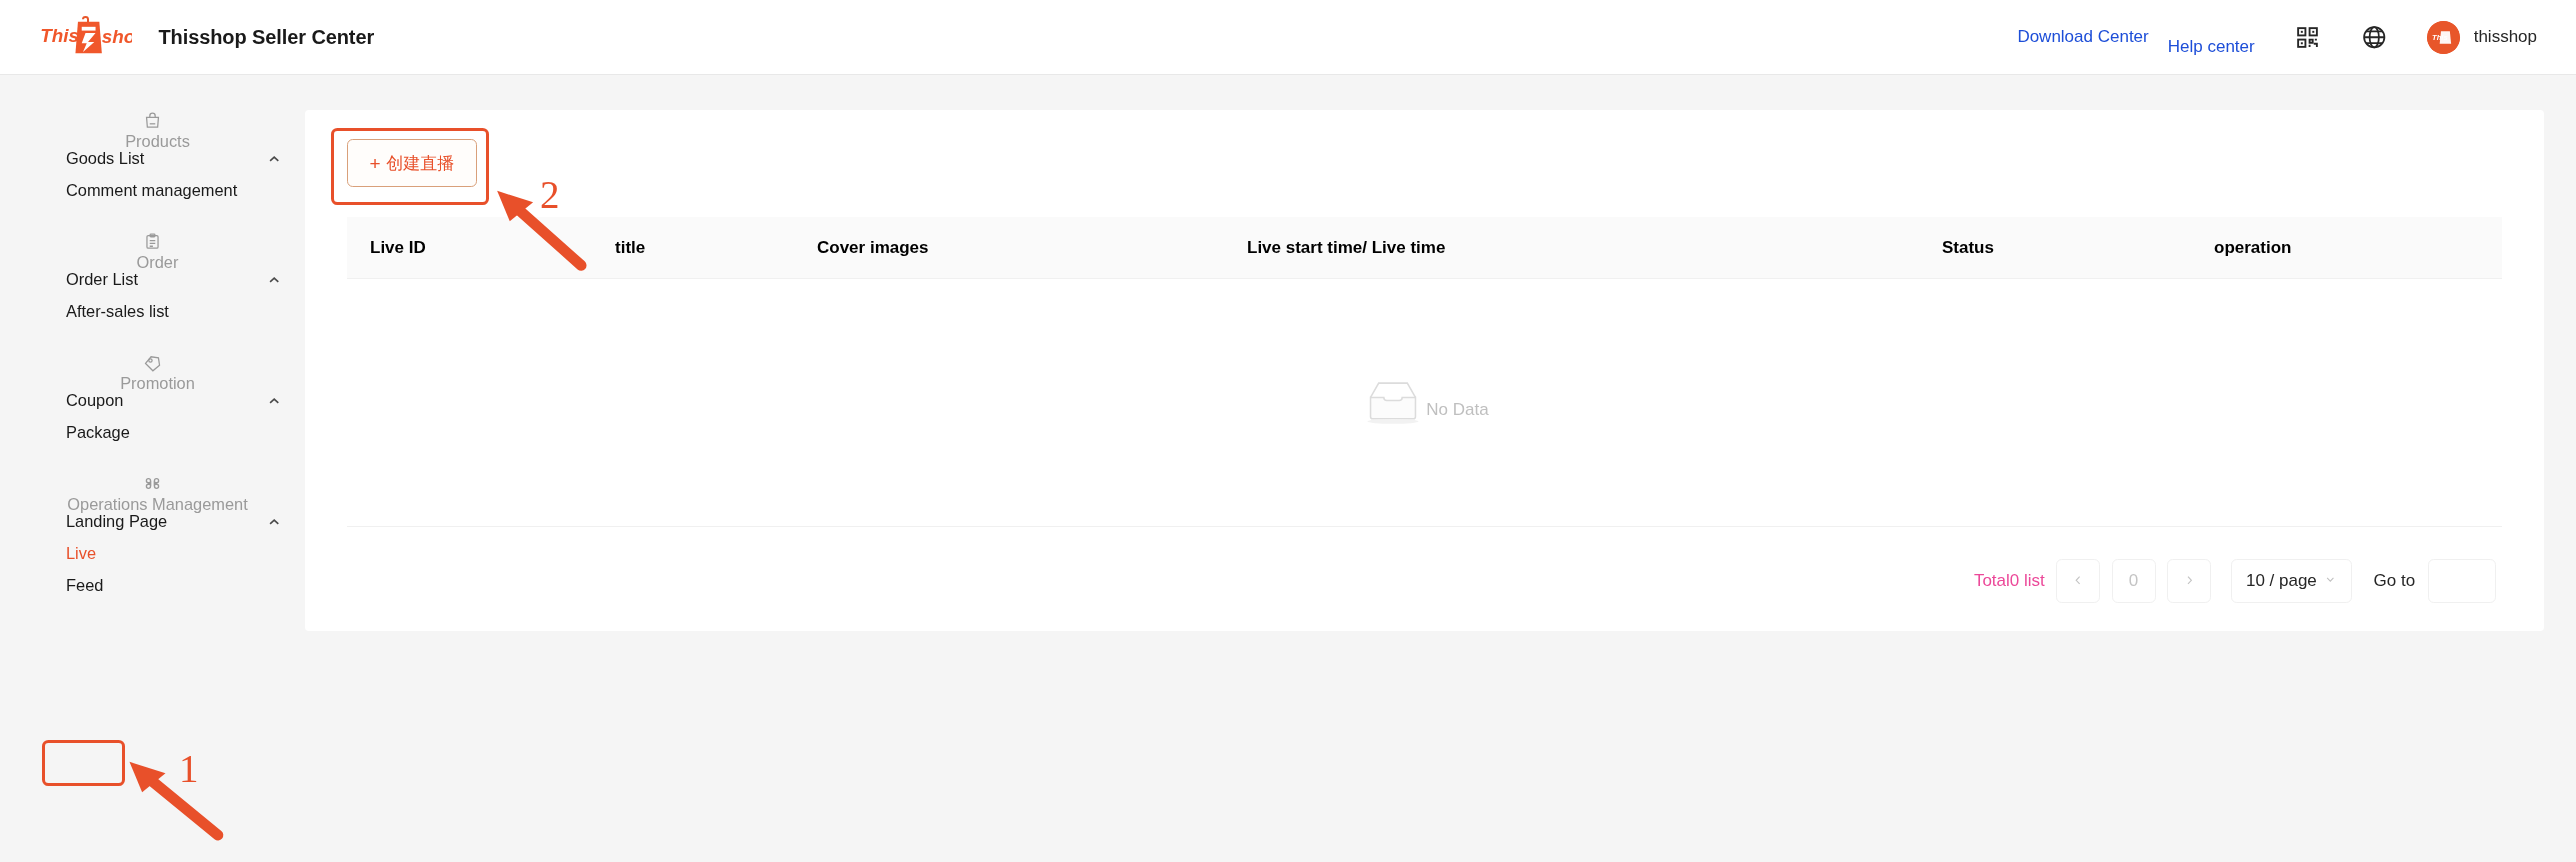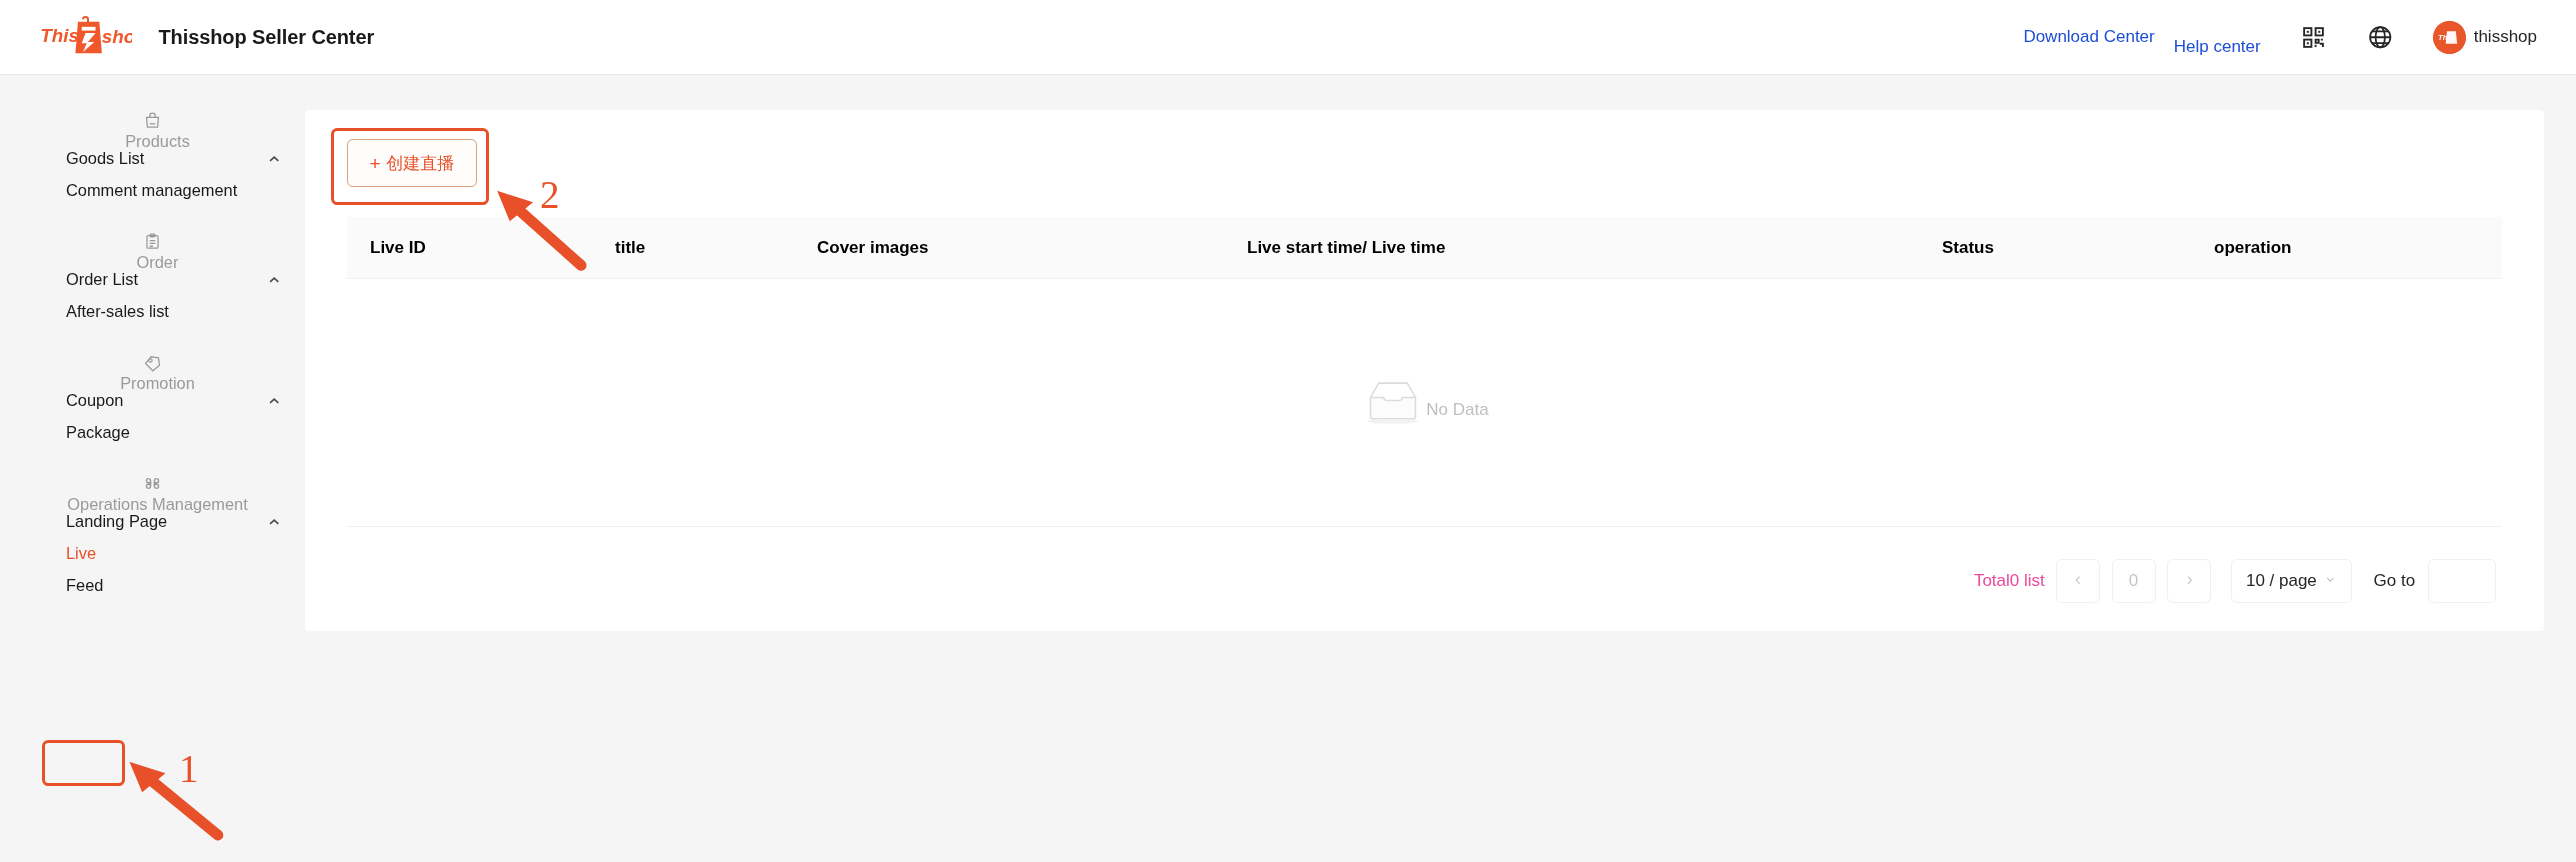--- a/index.html
+++ b/index.html
@@ -39,21 +39,21 @@
     display: flex; align-items: center; justify-content: center;
     cursor: pointer;
   }
   .avatar-wrap { display: flex; align-items: center; margin-left: 38px; cursor: pointer; }
   .avatar {
     width: 33px; height: 33px; border-radius: 50%;
     background: #e8562a;
     display: flex; align-items: center; justify-content: center;
     overflow: hidden; flex: none;
   }
-  .user-name { font-size: 17px; color: #262626; margin-left: 8px; white-space: nowrap; }
+  .user-name { font-size: 17px; color: #262626; margin-left: 14px; white-space: nowrap; }
 
   
   .sidebar {
     position: absolute; top: 75px; left: 0;
     width: 305px; height: 788px;
     background: #f5f5f5;
     padding-top: 35px;
   }
   .nav-group-header {
     display: flex; align-items: center;

